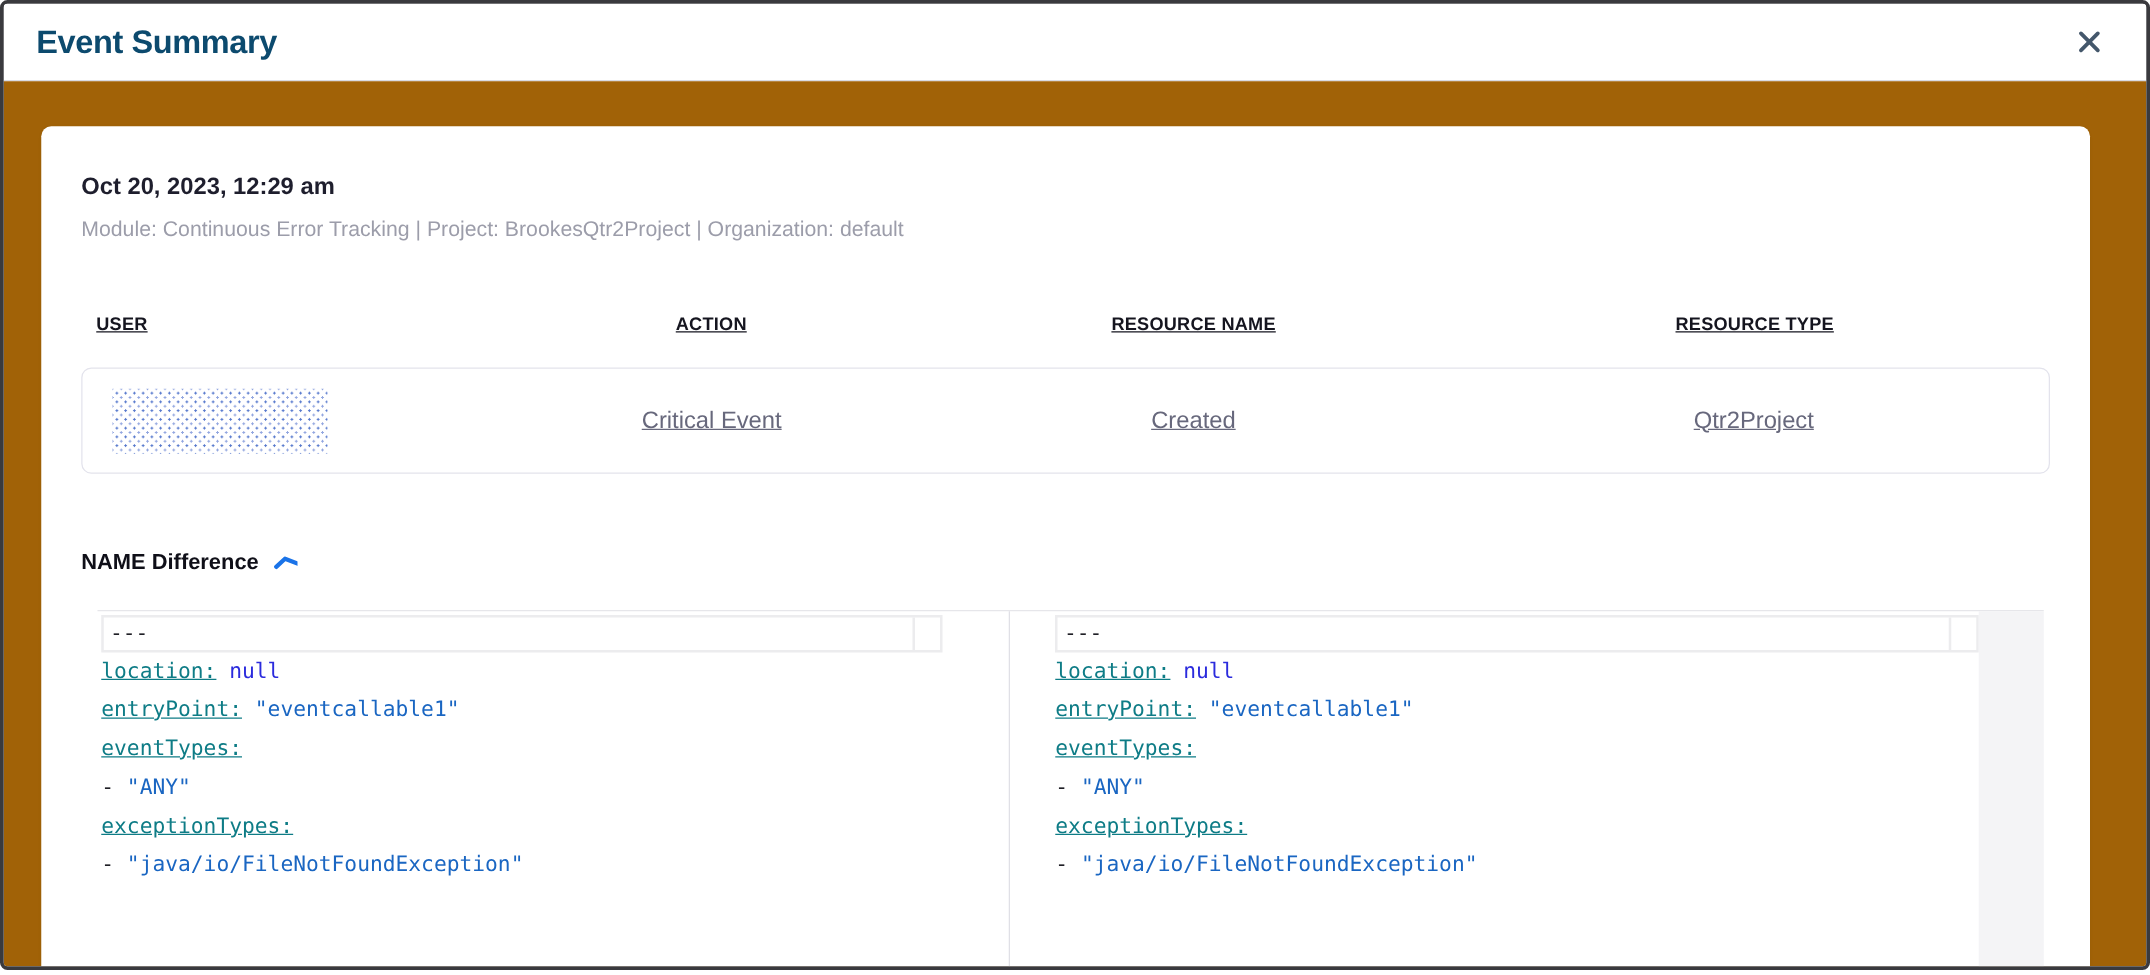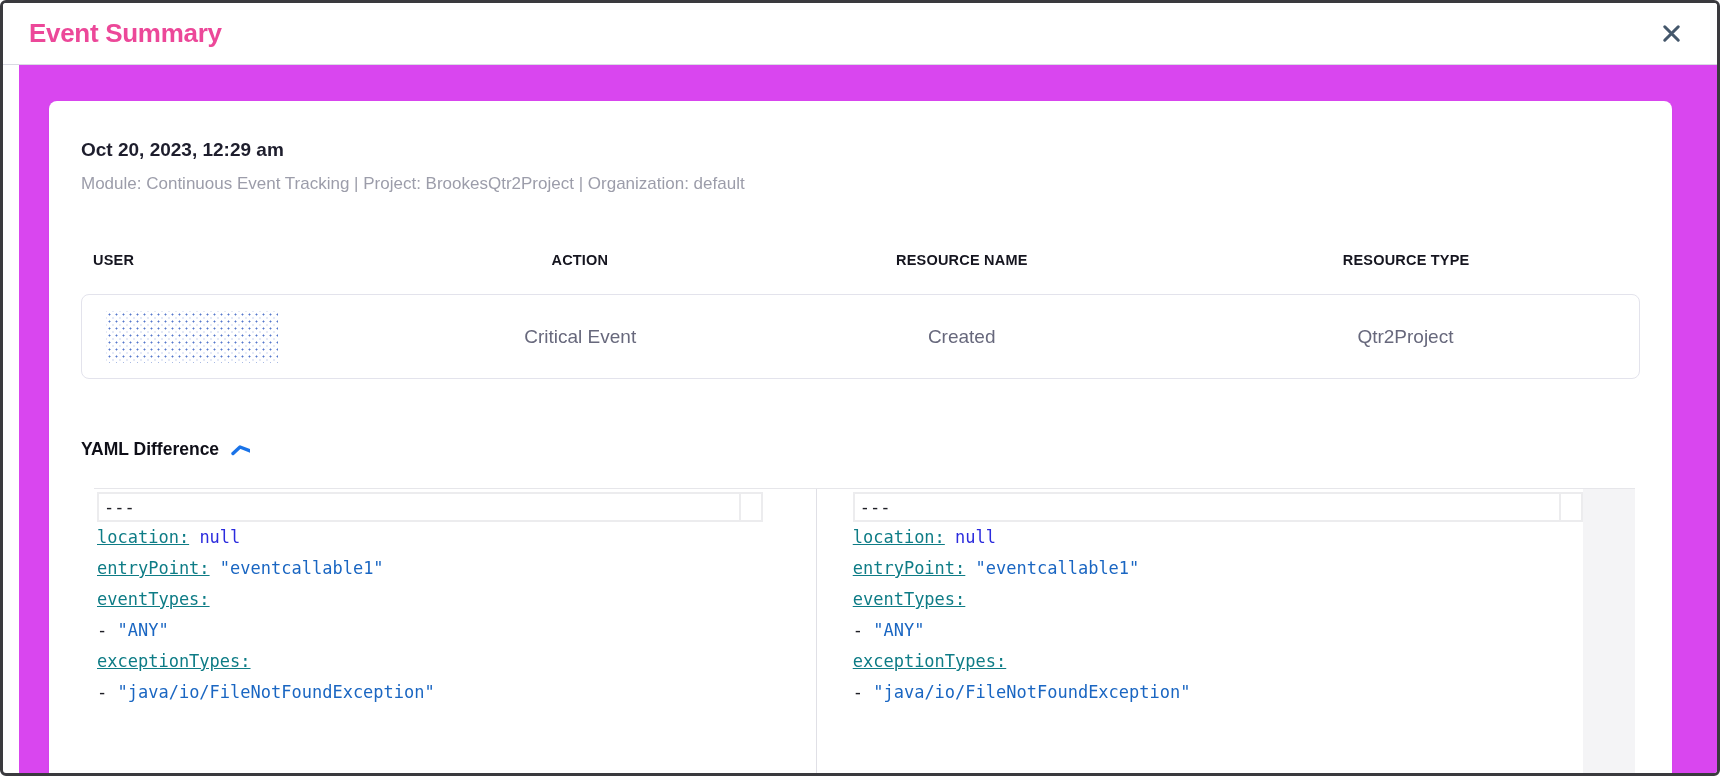--- a/index.html
+++ b/index.html
@@ -8,35 +8,35 @@
   .frame {
     position:absolute; left:0; top:0; width:1720px; height:776px;
     border:3px solid #3a3a3e; border-radius:6px; overflow:hidden; background:#ffffff;
   }
 
   
   .modal-header {
     height:62px; background:#ffffff; border-bottom:1px solid #d9dae3;
     display:flex; align-items:center; justify-content:space-between; padding:0 28px 0 26px;
   }
-  .modal-title { font-size:26px; font-weight:700; color:#ec4899; letter-spacing:-0.3px; }
+  .modal-title { font-size:26px; font-weight:700; color:#0c4a6e; letter-spacing:-0.3px; }
   .close-btn { background:none; border:none; cursor:pointer; display:flex; align-items:center; padding:4px; }
 
   
-  .modal-body { height:calc(100% - 62px); background:#d946ef; padding:36px 45px 0 30px; overflow:hidden;margin-left:16px; }
+  .modal-body { height:calc(100% - 62px); background:#a16207; padding:36px 45px 0 30px; overflow:hidden; }
   .card {
     background:#ffffff; border-radius:8px; box-shadow:0 1px 3px rgba(40,41,61,0.05);
     padding:38px 32px 0 32px; height:900px;
   }
 
   .event-date { font-size:19px; font-weight:700; color:#1e1e2d; }
   .event-context { margin-top:13px; font-size:17px; color:#9c9daa; font-weight:500; }
 
   
-  .grid-cols { display:grid; grid-template-columns:21% 22% 27% 30%; }
+  .grid-cols { display:grid; grid-template-columns:21% 22% 27% 30%;text-decoration:underline; }
   .table-header { margin-top:58px; font-size:14.5px; font-weight:700; color:#15151f; letter-spacing:0.2px; }
   .table-header .cell { text-align:center; }
   .table-header .cell:first-child { text-align:left; padding-left:12px; }
   .event-row {
     margin-top:26px; height:85px; border:1px solid #e3e3ec; border-radius:8px;
     align-items:center; font-size:19px; color:#67687c;
   }
   .event-row .cell { text-align:center; }
   .event-row .cell:first-child { text-align:left; }
   .dotted-user {
@@ -89,40 +89,40 @@
       <svg width="27" height="27" viewBox="0 0 24 24">
         <path d="M6 6l12 12M18 6L6 18" stroke="#44576b" stroke-width="2.7" stroke-linecap="round" fill="none"></path>
       </svg>
     </button>
   </header>
 
   <div class="modal-body">
     <div class="card">
 
       <div class="event-date">Oct 20, 2023, 12:29 am</div>
-      <div class="event-context">Module: Continuous Event Tracking | Project: BrookesQtr2Project | Organization: default</div>
+      <div class="event-context">Module: Continuous Error Tracking | Project: BrookesQtr2Project | Organization: default</div>
 
       <div class="grid-cols table-header">
         <div class="cell">USER</div>
         <div class="cell">ACTION</div>
         <div class="cell">RESOURCE NAME</div>
         <div class="cell">RESOURCE TYPE</div>
       </div>
 
       <div class="grid-cols event-row">
         <div class="cell">
           <div class="dotted-user"></div>
         </div>
         <div class="cell">Critical Event</div>
         <div class="cell">Created</div>
         <div class="cell">Qtr2Project</div>
       </div>
 
       <div class="yaml-toggle">
-        <span>YAML Difference</span>
+        <span>NAME Difference</span>
         <svg width="20" height="14" viewBox="0 0 20 14">
           <path d="M3 10.5L10 4l17 6.5" stroke="#1a73e8" stroke-width="3.4" fill="none" stroke-linecap="round" stroke-linejoin="round"></path>
         </svg>
       </div>
 
       <div class="diff-container">
         <div class="pane pane-left" id="pane-left">
             <div class="first-line">
               <div class="line-box">
                 <div class="line-box-content">

